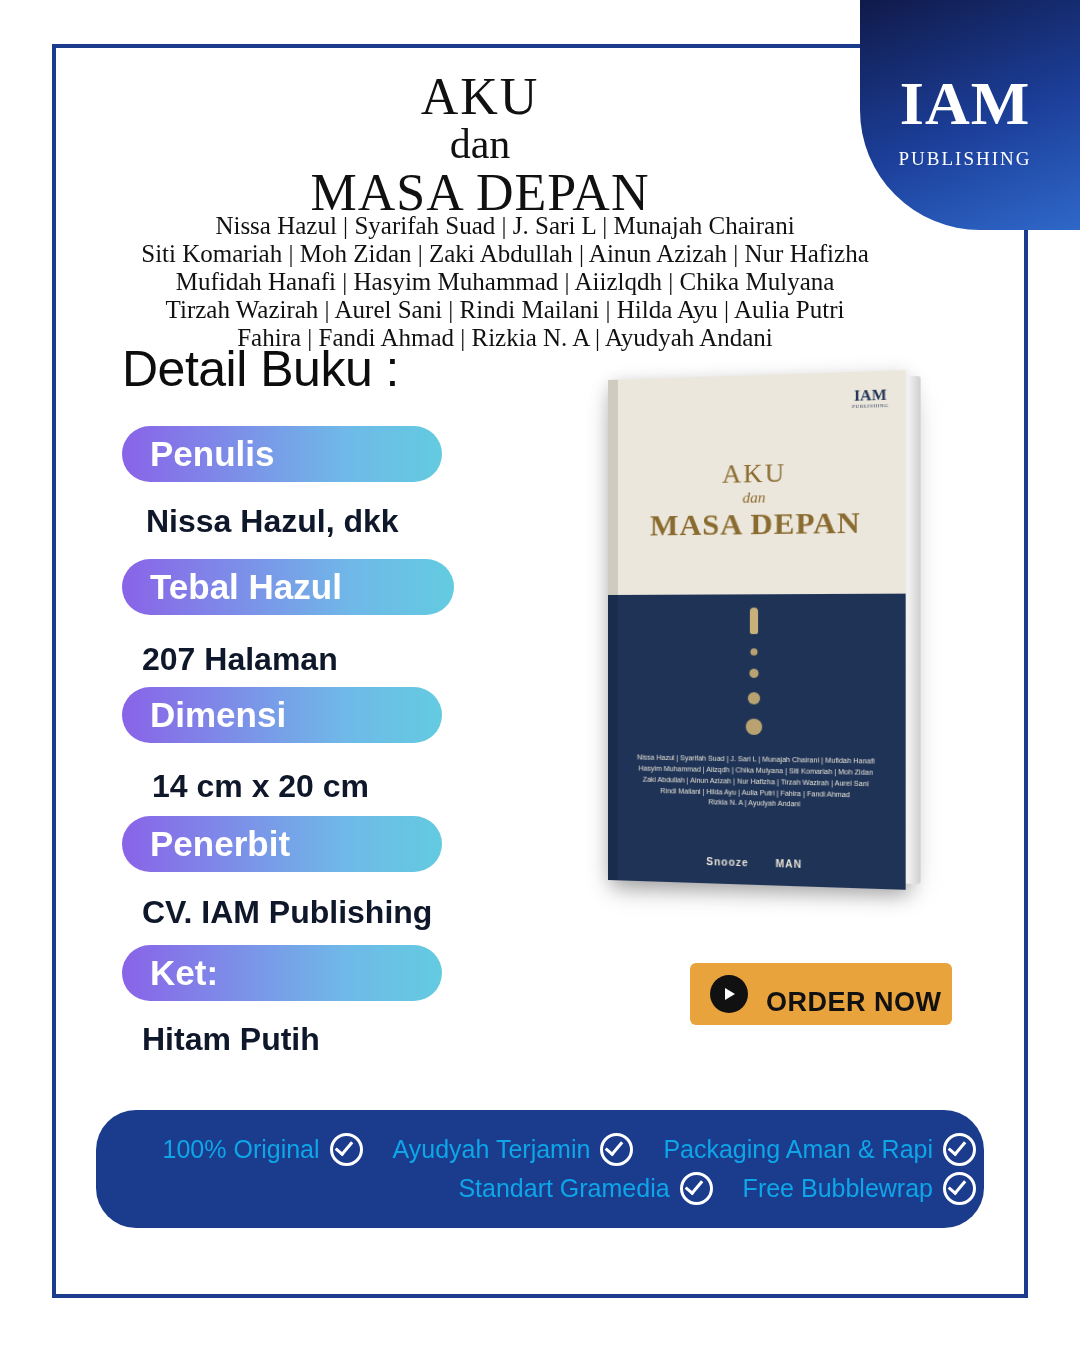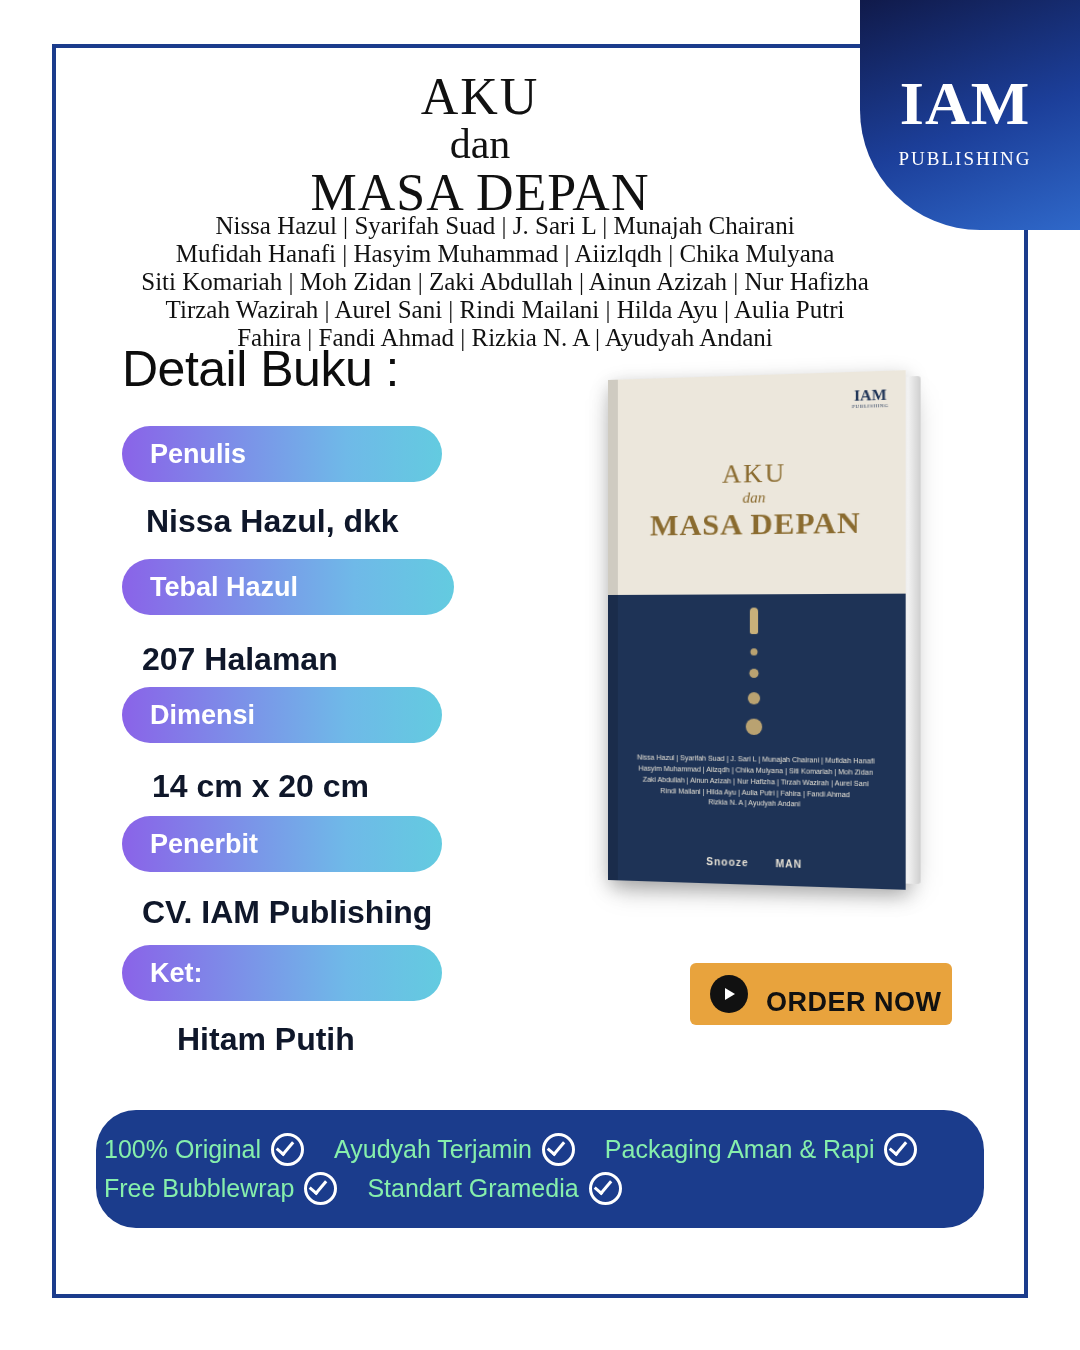--- a/index.html
+++ b/index.html
@@ -108,21 +108,21 @@
 
   
   .pill {
     position: absolute;
     left: 122px;
     width: 320px;
     height: 56px;
     border-radius: 28px;
     background: linear-gradient(90deg, #8a63e8 0%, #6fb9e8 70%, #63cbe0 100%);
     color: #ffffff;
-    font-size: 27px;
+    font-size: 35px;
     font-weight: bold;
     display: flex;
     align-items: center;
     padding-left: 28px;
     box-sizing: border-box;
   }
   .pill-wide { width: 332px; }
   .value {
     position: absolute;
     left: 146px;
@@ -288,24 +288,24 @@
 
   
   .footer-bar {
     position: absolute;
     left: 96px;
     top: 1110px;
     width: 888px;
     height: 118px;
     background: #1b3c8c;
     border-radius: 40px;
-    color: #86efac;
+    color: #0ea5e9;
     display: flex;
     flex-direction: column;
-    align-items: flex-start;
+    align-items: flex-end;
     justify-content: center;
     gap: 6px;
   }
   .footer-row {
     display: flex;
     align-items: center;
     gap: 14px;
     font-size: 25px;
   }
   .footer-item {
@@ -347,42 +347,42 @@
   </div>
 
   <div class="book-title">
     <div class="t1">AKU</div>
     <div class="t2">dan</div>
     <div class="t3">MASA DEPAN</div>
   </div>
 
   <div class="authors">
     <div>Nissa Hazul | Syarifah Suad | J. Sari L | Munajah Chairani</div>
+    <div>Siti Komariah | Moh Zidan | Zaki Abdullah | Ainun Azizah | Nur Hafizha</div>
     <div>Mufidah Hanafi | Hasyim Muhammad | Aiizlqdh | Chika Mulyana</div>
-    <div>Siti Komariah | Moh Zidan | Zaki Abdullah | Ainun Azizah | Nur Hafizha</div>
     <div>Tirzah Wazirah | Aurel Sani | Rindi Mailani | Hilda Ayu | Aulia Putri</div>
     <div>Fahira | Fandi Ahmad | Rizkia N. A | Ayudyah Andani</div>
   </div>
 
   <div class="detail-heading">Detail Buku :</div>
 
   <div class="pill" style="top:426px;">Penulis</div>
   <div class="value" style="top:503px;">Nissa Hazul, dkk</div>
 
   <div class="pill pill-wide" style="top:559px;">Tebal Hazul</div>
   <div class="value" style="top:641px; left:142px;">207 Halaman</div>
 
   <div class="pill" style="top:687px;">Dimensi</div>
   <div class="value" style="top:768px; left:152px;">14 cm x 20 cm</div>
 
   <div class="pill" style="top:816px;">Penerbit</div>
   <div class="value" style="top:894px; left:142px;">CV. IAM Publishing</div>
 
   <div class="pill" style="top:945px;">Ket:</div>
-  <div class="value" style="top:1021px; left:142px;margin-left:35px;">Hitam Putih</div>
+  <div class="value" style="top:1021px; left:142px;">Hitam Putih</div>
 
   <div class="book-wrap">
     <div class="book-shadow"></div>
     <div class="book">
       <div class="book-pages"></div>
       <div class="cover-top"></div>
       <div class="cover-bottom"></div>
       <div class="cover-spine"></div>
 
       <div class="cover-iam">
@@ -436,23 +436,23 @@
         <span>Ayudyah Terjamin</span>
         <span class="check"></span>
       </span>
       <span class="footer-item">
         <span>Packaging Aman &amp; Rapi</span>
         <span class="check"></span>
       </span>
     </div>
     <div class="footer-row">
       <span class="footer-item">
+        <span>Standart Gramedia</span>
+        <span class="check"></span>
+      </span>
+      <span class="footer-item">
         <span>Free Bubblewrap</span>
         <span class="check"></span>
       </span>
-      <span class="footer-item">
-        <span>Standart Gramedia</span>
-        <span class="check"></span>
-      </span>
     </div>
   </div>
 
 </div>
 
 </body></html>

